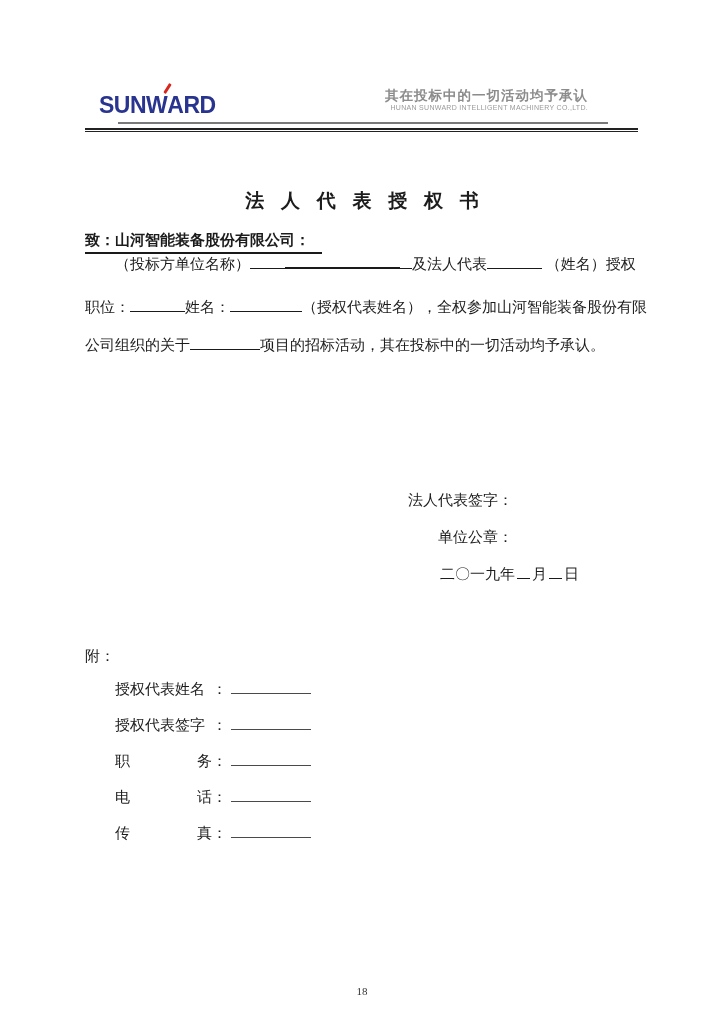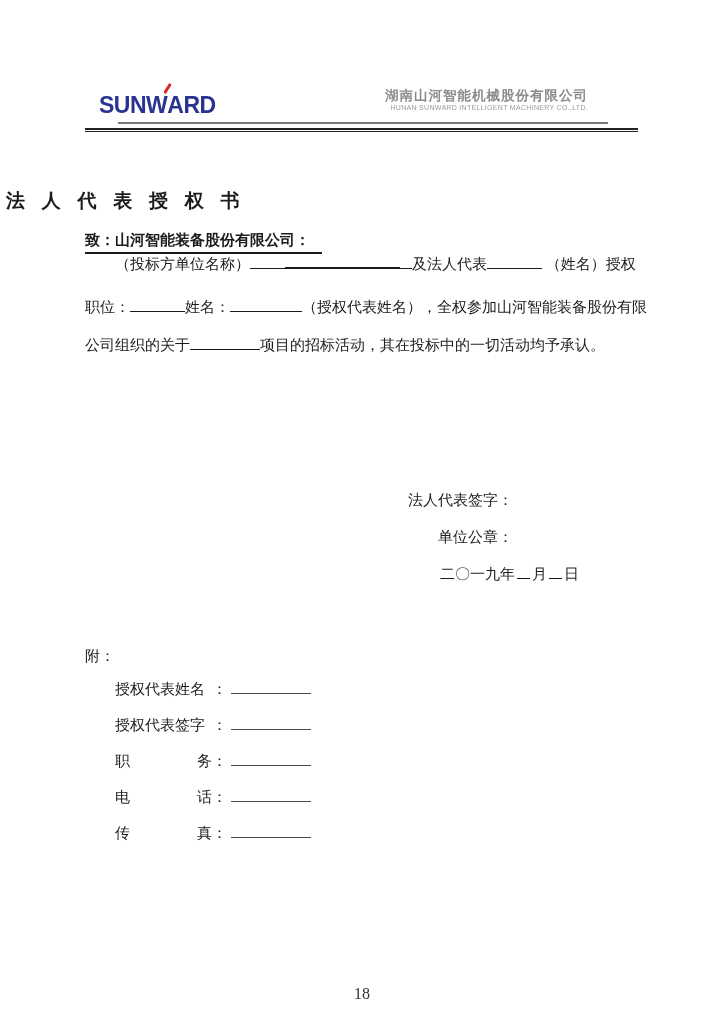--- a/index.html
+++ b/index.html
@@ -31,21 +31,21 @@
     font-size:7px;color:#9a9a9a;letter-spacing:0.3px;
     font-family:"Liberation Sans","DejaVu Sans",sans-serif;
   }
   .header-rule{position:absolute;left:85px;top:87px;width:553px;}
   .header-rule .r1{height:2px;background:#222;}
   .header-rule .r2{height:1px;background:#ffffff;}
   .header-rule .r3{height:1px;background:#222;}
   
   .attach-heading{position:absolute;left:85px;top:104px;font-size:15.5px;font-weight:bold;}
   .main-title{
-    position:absolute;left:0;top:147px;width:724px;
+    position:absolute;left:0;top:147px;width:724px;text-align:center;
     font-size:19px;font-weight:bold;letter-spacing:6px;text-indent:6px;
   }
   
   .salutation{position:absolute;left:85px;top:190px;font-size:15px;font-weight:bold;}
   .salutation .u{border-bottom:2px solid #1a1a1a;padding-right:12px;padding-bottom:2px;display:inline-block;text-align:center;}
   
   .para{position:absolute;left:85px;top:204px;width:568px;font-size:15px;line-height:38px;}
   .para .indent{padding-left:30px;}
   .blank{display:inline-block;border-bottom:1px solid #1a1a1a;height:13px;vertical-align:baseline;}
   .bl-thin1{width:35px;}
@@ -62,31 +62,31 @@
   .sig-seal{padding-left:438px;}
   .sig-date{padding-left:440px;}
   .dblank{display:inline-block;width:13px;border-bottom:1px solid #1a1a1a;height:12px;margin:0 2px;}
   
   .appendix{position:absolute;left:85px;top:606px;font-size:15px;}
   .appendix-heading{font-weight:normal;margin-bottom:5px;}
   .fld-row{margin-left:30px;height:36px;line-height:36px;}
   .fld{display:inline-flex;justify-content:space-between;width:97px;vertical-align:baseline;align-items:center;}
   .blank80{width:80px;margin-left:4px;border-bottom-color:#4a4a4a;}
   
-  .page-num{position:absolute;left:0;top:944px;width:724px;text-align:center;font-size:16px;color:#333;}
+  .page-num{position:absolute;left:0;top:944px;width:724px;text-align:center;font-size:11px;color:#333;}
 </style>
 </head>
 <body>
 
 <div class="page">
 
   <div class="logo"><span>SUN</span><span class="w-wrap"><span class="w-accent"></span><span>W</span></span><span>ARD</span></div>
 
   <div class="company">
-    <div class="company-cn">湖南山河智能机械股份有限公司</div>
+    <div class="company-cn">其在投标中的一切活动均予承认</div>
     <div class="company-en">HUNAN SUNWARD INTELLIGENT MACHINERY CO.,LTD.</div>
   </div>
 
   <div class="logo-rule"></div>
   <div class="header-rule">
     <div class="r1"></div>
     <div class="r2"></div>
     <div class="r3"></div>
   </div>
 

